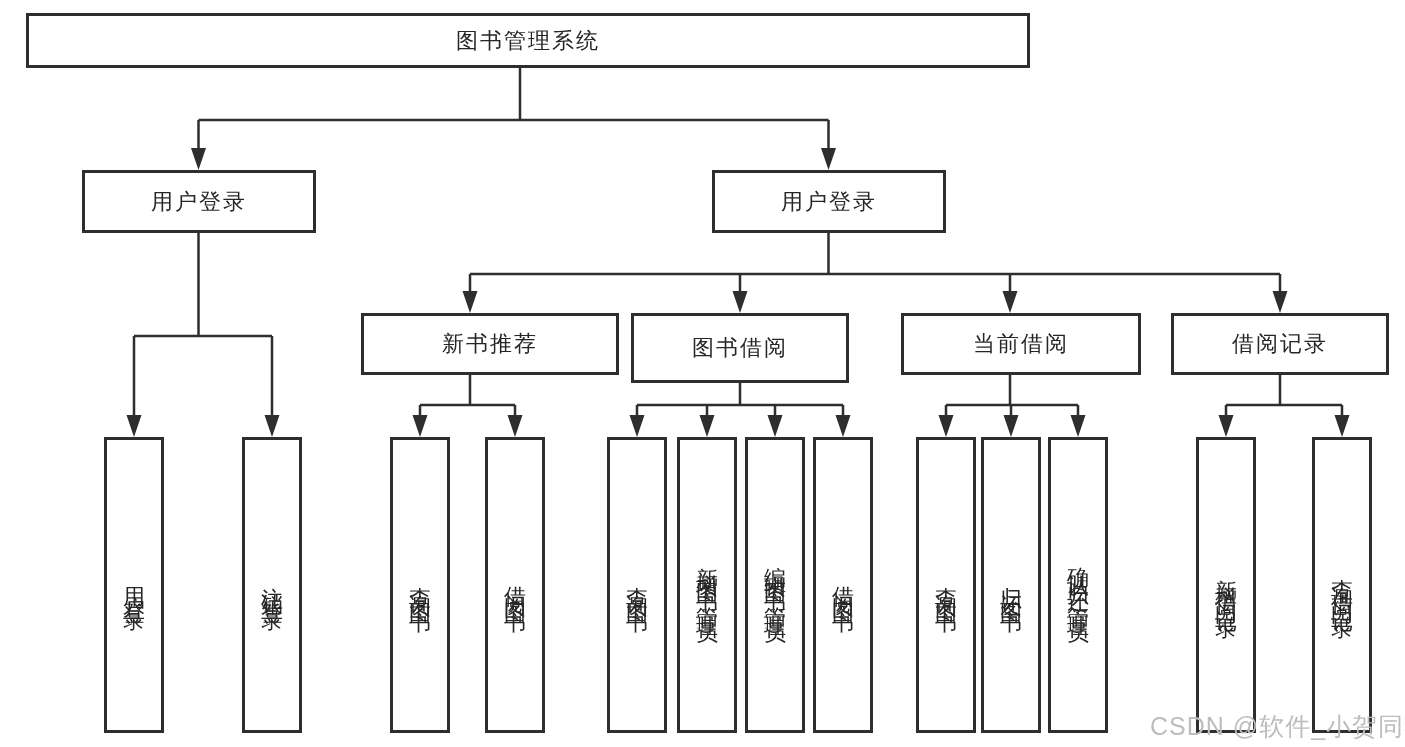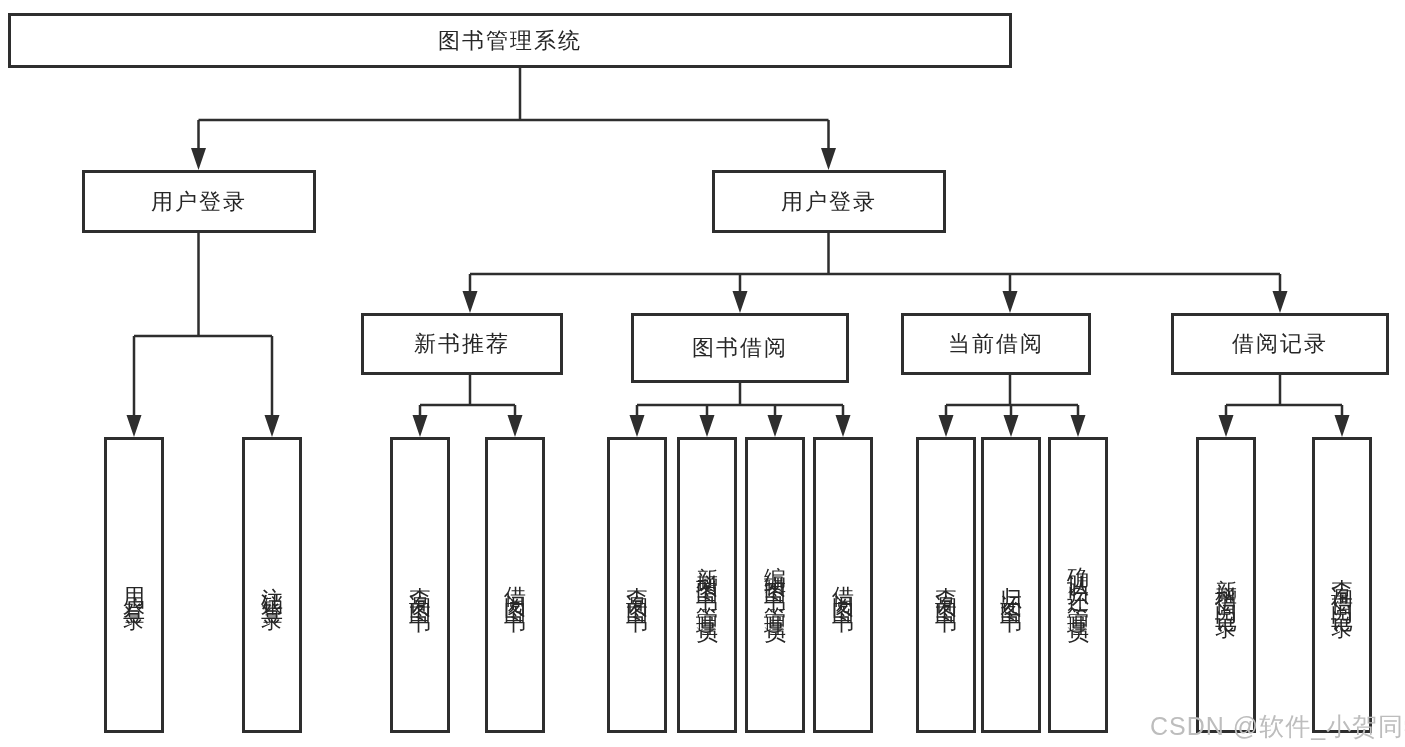--- a/index.html
+++ b/index.html
@@ -77,38 +77,38 @@
              M699.5,415 h15 l-7.5,22 z
              M767.5,415 h15 l-7.5,22 z
              M835.5,415 h15 l-7.5,22 z
              M938.5,415 h15 l-7.5,22 z
              M1003.5,415 h15 l-7.5,22 z
              M1070.5,415 h15 l-7.5,22 z
              M1218.5,415 h15 l-7.5,22 z
              M1334.5,415 h15 l-7.5,22 z"></path>
   </svg>
 
-  <div class="box" style="left:8px;top:13px;width:1004px;height:55px">
+  <div class="box" style="left:26px;top:13px;width:1004px;height:55px">
     <span class="hlabel">图书管理系统</span>
   </div>
 
   <div class="box" style="left:82px;top:170px;width:234px;height:63px">
     <span class="hlabel">用户登录</span>
   </div>
   <div class="box" style="left:712px;top:170px;width:234px;height:63px">
     <span class="hlabel">用户登录</span>
   </div>
 
-  <div class="box" style="left:361px;top:313px;width:202px;height:62px">
+  <div class="box" style="left:361px;top:313px;width:258px;height:62px">
     <span class="hlabel">新书推荐</span>
   </div>
   <div class="box" style="left:631px;top:313px;width:218px;height:70px">
     <span class="hlabel">图书借阅</span>
   </div>
-  <div class="box" style="left:901px;top:313px;width:190px;height:62px">
+  <div class="box" style="left:901px;top:313px;width:240px;height:62px">
     <span class="hlabel">当前借阅</span>
   </div>
   <div class="box" style="left:1171px;top:313px;width:218px;height:62px">
     <span class="hlabel">借阅记录</span>
   </div>
 
   <div class="box leaf" style="left:104px">
     <span class="vtext">用户登录</span>
   </div>
   <div class="box leaf" style="left:242px">

